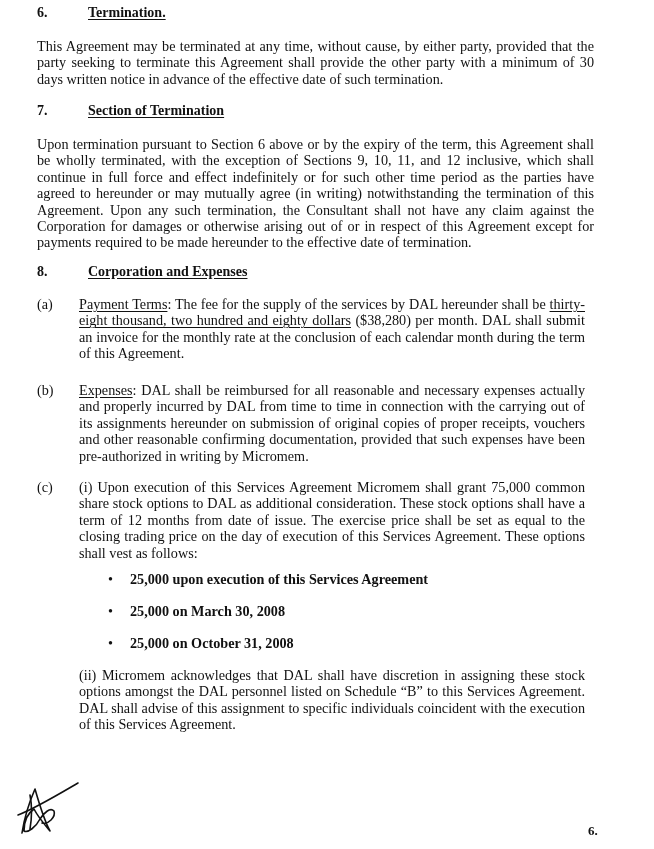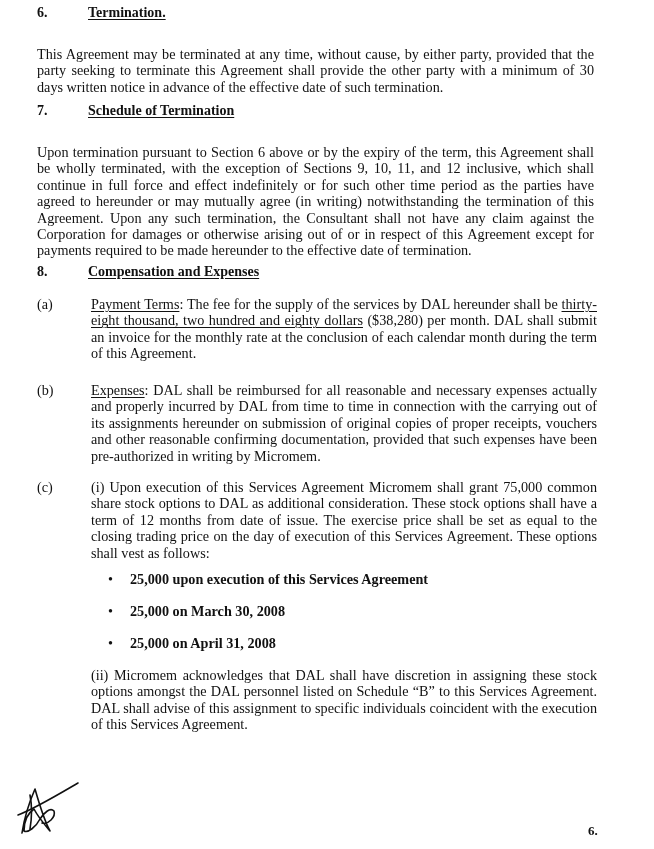--- a/index.html
+++ b/index.html
@@ -37,35 +37,34 @@
       left: 51px;
       white-space: nowrap;
       text-decoration: underline;
       text-underline-offset: 2px;
     }
     .para {
       position: absolute;
       left: 37px;
       width: 557px;
       text-align: justify;
-      margin-top: 8px;
     }
     .sub {
       position: absolute;
       left: 37px;
       width: 557px;
     }
     .sub .label {
       position: absolute;
       left: 0;
       top: 0;
     }
     .sub .body {
       position: absolute;
-      left: 54px;
+      left: 42px;
       width: 506px;
       text-align: justify;
     }
     .u {
       text-decoration: underline;
       text-underline-offset: 2px;
     }
     .bullet {
       position: absolute;
       left: 108px;
@@ -102,27 +101,27 @@
 <div class="page">
 
   <div class="heading" style="top:5px;">
     <span class="num">6.</span>
     <span class="title">Termination.</span>
   </div>
   <div class="para" style="top:38px;">This Agreement may be terminated at any time, without cause, by either party, provided that the party seeking to terminate this Agreement shall provide the other party with a minimum of 30 days written notice in advance of the effective date of such termination.</div>
 
   <div class="heading" style="top:103px;">
     <span class="num">7.</span>
-    <span class="title">Schedule of Termination</span>
+    <span class="title">Section of Termination</span>
   </div>
   <div class="para" style="top:136px;">Upon termination pursuant to Section 6 above or by the expiry of the term, this Agreement shall be wholly terminated, with the exception of Sections 9, 10, 11, and 12 inclusive, which shall continue in full force and effect indefinitely or for such other time period as the parties have agreed to hereunder or may mutually agree (in writing) notwithstanding the termination of this Agreement. Upon any such termination, the Consultant shall not have any claim against the Corporation for damages or otherwise arising out of or in respect of this Agreement except for payments required to be made hereunder to the effective date of termination.</div>
 
   <div class="heading" style="top:264px;">
     <span class="num">8.</span>
-    <span class="title">Compensation and Expenses</span>
+    <span class="title">Corporation and Expenses</span>
   </div>
 
   <div class="sub" style="top:296px;">
     <span class="label">(a)</span>
     <div class="body"><span class="u">Payment Terms</span><span>: The fee for the supply of the services by DAL hereunder shall be </span><span class="u">thirty-eight thousand, two hundred and eighty dollars</span><span> ($38,280) per month. DAL shall submit an invoice for the monthly rate at the conclusion of each calendar month during the term of this Agreement.</span></div>
   </div>
 
   <div class="sub" style="top:382px;">
     <span class="label">(b)</span>
     <div class="body"><span class="u">Expenses</span><span>: DAL shall be reimbursed for all reasonable and necessary expenses actually and properly incurred by DAL from time to time in connection with the carrying out of its assignments hereunder on submission of original copies of proper receipts, vouchers and other reasonable confirming documentation, provided that such expenses have been pre-authorized in writing by Micromem.</span></div>
@@ -136,21 +135,21 @@
   <div class="bullet" style="top:571px;">
     <span class="dot">•</span>
     <span class="txt">25,000 upon execution of this Services Agreement</span>
   </div>
   <div class="bullet" style="top:603px;">
     <span class="dot">•</span>
     <span class="txt">25,000 on March 30, 2008</span>
   </div>
   <div class="bullet" style="top:635px;">
     <span class="dot">•</span>
-    <span class="txt">25,000 on April 31, 2008</span>
+    <span class="txt">25,000 on October 31, 2008</span>
   </div>
 
   <div class="sub" style="top:667px;">
     <div class="body">(ii) Micromem acknowledges that DAL shall have discretion in assigning these stock options amongst the DAL personnel listed on Schedule “B” to this Services Agreement. DAL shall advise of this assignment to specific individuals coincident with the execution of this Services Agreement.</div>
   </div>
 
   <svg class="signature" viewBox="0 0 70 62">
     <g fill="none" stroke="#111" stroke-width="1.6" stroke-linecap="round" stroke-linejoin="round">
       <path d="M8 58 C 10 45, 14 30, 21 14 C 25 28, 30 45, 36 56 C 31 50, 24 42, 20 34 C 14 38, 10 46, 10 56 C 14 58, 22 52, 26 44 C 30 38, 36 32, 40 36 C 42 42, 34 50, 28 48"></path>
       <path d="M4 40 C 20 34, 40 22, 64 8"></path>

